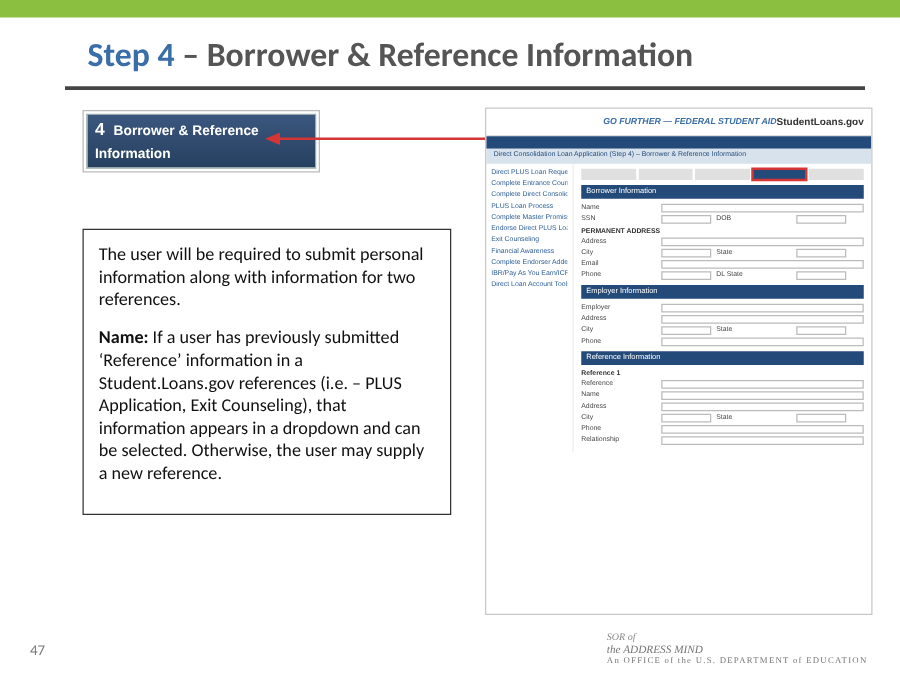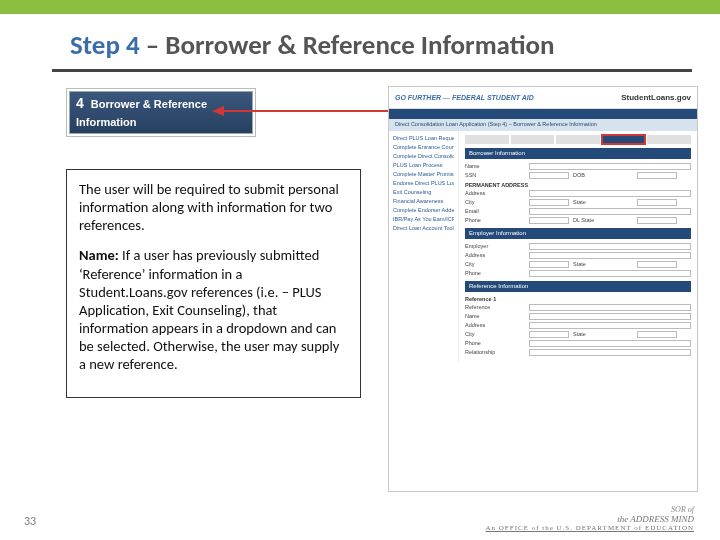--- a/index.html
+++ b/index.html
@@ -7,25 +7,25 @@
   .slide { position: relative; width: 720px; height: 540px; }
   .topbar { height: 14px; background: #8bbf3f; }
   .title { padding: 14px 0 8px 70px; font-size: 27px; font-weight: 700; color: #555; }
   .title .step { color: #3a6ea8; }
   .rule { height: 3px; background: #454545; margin: 0 28px 0 52px; }
   .content { position: absolute; top: 80px; left: 26px; right: 22px; bottom: 30px; }
   .leftcol { position: absolute; left: 0; top: 0; width: 335px; padding-left: 40px; }
   .steptab { margin: 8px 0 12px 0; border: 1px solid #bbb; padding: 2px; width: 190px; background: #fff; }
   .steptab-inner { background: linear-gradient(#3c577e,#25405f); color: #fff; font: 700 11px/18px Arial; padding: 2px 6px; border: 1px solid #9aa; }
   .steptab-inner .num { font-size: 14px; margin-right: 4px; }
-  .textbox { border: 1.5px solid #333; padding: 10px 12px 12px; margin-top: 32px; }
+  .textbox { border: 1.5px solid #333; padding: 10px 12px 12px; margin-top: 45px; }
   .textbox p { font-size: 14.5px; color: #111; line-height: 1.25; margin-bottom: 12px; }
   .textbox .note-label { font-weight: 700; }
   .rightcol { position: absolute; right: 0; top: 6px; width: 310px; height: 406px; border: 1px solid #c8c8c8; background: #fff; font: 400 6px/7px Arial; color: #555; overflow: hidden; }
-  .rc-head { height: 22px; border-bottom: 1px solid #ddd; display: flex; align-items: center; justify-content: space-between; padding: 0 6px; }
+  .rc-head { height: 22px; border-bottom: 1px solid #ddd; display: flex; align-items: center; justify-content: flex-end; padding: 0 6px; }
   .rc-head .logo { font: italic 700 7px Arial; color: #3a6ea8; }
   .rc-head .sl { font: 700 8px Arial; color: #333; }
   .rc-nav { height: 10px; background: #244a7a; }
   .rc-crumb { height: 12px; background: #d7e2ec; color: #244a7a; font-size: 5.5px; padding: 2px 6px; white-space: nowrap; }
   .rc-body { display: flex; }
   .rc-side { width: 70px; padding: 4px 4px; border-right: 1px solid #eee; }
   .rc-side div { margin-bottom: 2px; color: #2a5b94; font-size: 5.5px; white-space: nowrap; overflow: hidden; }
   .rc-main { flex: 1; padding: 4px 6px; }
   .steps { display: flex; gap: 2px; margin-bottom: 4px; }
   .steps span { flex: 1; height: 9px; background: #e0e0e0; }
@@ -33,22 +33,22 @@
   .section-bar { background: #244a7a; color: #fff; font-size: 6px; padding: 2px 4px; margin: 4px 0; }
   .fld { display: flex; gap: 4px; margin: 2px 0; align-items: center; }
   .fld label { width: 60px; font-size: 5.5px; color: #444; }
   .fld .inp { flex: 1; height: 7px; border: 1px solid #bbb; background: #fff; }
   .tworow .inp { width: 40px; flex: none; }
   .subhdr { font: 700 5.5px Arial; color: #333; margin: 3px 0 1px; }
   .arrow { position: absolute; left: 186px; top: 26px; width: 230px; height: 10px; pointer-events: none; }
   .arrow-line { position: absolute; top: 4px; left: 12px; right: 0; height: 2px; background: #d43535; }
   .arrow-head { position: absolute; left: 0; top: 0; width: 0; height: 0; border-top: 5px solid transparent; border-bottom: 5px solid transparent; border-right: 12px solid #d43535; }
   .pagenum { position: absolute; left: 24px; bottom: 12px; font-size: 12px; color: #7a7a7a; }
-  .footer { position: absolute; right: 26px; bottom: 8px; text-align: right; font: italic 9px Georgia, serif; color: #777; }
-  .footer .of { font-style: normal; font-size: 7px; letter-spacing: 1px; text-decoration: underline; }
+  .footer { position: absolute; right: 26px; bottom: 8px; text-align: left; font: italic 9px Georgia, serif; color: #777; }
+  .footer .of { font-style: normal; font-size: 7px; letter-spacing: 1px; }
   .footer .sor { font-size: 8px; color: #888; }
 </style>
 </head>
 <body>
 
 <div class="slide">
   <div class="topbar"></div>
   <div class="title">
     <span class="step">Step 4</span>
     <span>– Borrower &amp; Reference Information</span>
@@ -183,19 +183,19 @@
             </div>
           <div class="fld">
               <label>Relationship</label>
               <div class="inp"></div>
             </div>
         </div>
       </div>
     </div>
   </div>
 
-  <div class="pagenum">33</div>
+  <div class="pagenum">47</div>
   <div class="footer">
     <div class="sor">SOR of</div>
     <div>the ADDRESS MIND</div>
     <div class="of">An OFFICE of the U.S. DEPARTMENT of EDUCATION</div>
   </div>
 </div>
 
 </body></html>

